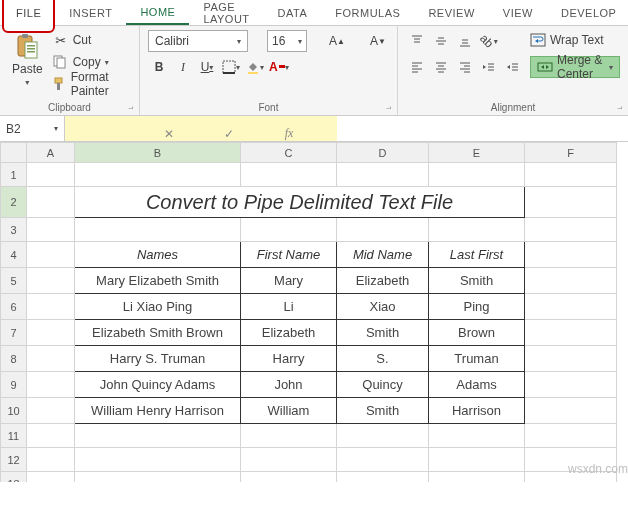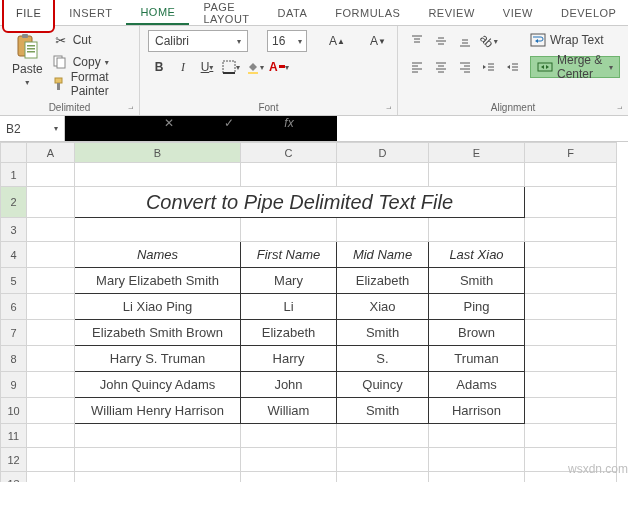--- a/index.html
+++ b/index.html
@@ -101,30 +101,30 @@
   .u{text-decoration:underline;}
   .align-group{display:flex;flex-direction:column;gap:4px;}
   .align-row{display:flex;gap:2px;}
   .merge-btn{
     display:flex;align-items:center;gap:4px;
     background:#9fd39f;border:1px solid #6eb36e;
     padding:2px 6px;cursor:pointer;height:22px;
   }
   
   .formula-bar{
-    display:flex;align-items:flex-start;height:26px;
-    border-bottom:1px solid #ccc;background:#000000;gap:36px;
+    display:flex;align-items:flex-end;height:26px;
+    border-bottom:1px solid #ccc;background:#fef9c3;gap:36px;
   }
   .name-box{
     width:65px;height:100%;border-right:1px solid #ccc;
     display:flex;align-items:center;padding:0 6px;font-size:12px;
     justify-content:space-between;background:#fff;
   }
   .fb-btn{width:24px;text-align:center;color:#888;cursor:pointer;}
-  .fx{font-style:italic;}
+  .fx{font-style:italic;font-family:Liberation Serif, serif;}
   .formula-input{
     flex:1;height:100%;border:none;outline:none;padding:0 6px;
     font-size:12px;background:#fff;
   }
   
   .grid-area{height:340px;overflow:auto;position:relative;}
   .sheet{border-collapse:collapse;table-layout:fixed;}
   .sheet th, .sheet td{
     border:1px solid #d4d4d4;padding:0;font-weight:normal;
     background:#fff;
@@ -215,21 +215,21 @@
           <span class="icon">
             <svg width="14" height="14" viewBox="0 0 14 14">
                 <rect x="2" y="1" width="7" height="5" fill="#e8c36a" stroke="#b5923a"></rect>
                 <rect x="4" y="6" width="3" height="7" fill="#888"></rect>
               </svg>
           </span>
           <span>Format Painter</span>
         </div>
       </div>
     </div>
-    <div class="group-label">Delimited</div>
+    <div class="group-label">Clipboard</div>
   </div>
 
   <div class="group">
     <div class="font-controls">
       <div class="font-top">
         <div class="font-name">
           <span>Calibri</span>
           <span class="dd">▾</span>
         </div>
         <div class="font-size">
@@ -437,21 +437,21 @@
           <td class="hdr-cell">
             <div class="cell center">Names</div>
           </td>
           <td class="hdr-cell">
             <div class="cell center">First Name</div>
           </td>
           <td class="hdr-cell">
             <div class="cell center">Mid Name</div>
           </td>
           <td class="hdr-cell">
-            <div class="cell center">Last Xiao</div>
+            <div class="cell center">Last First</div>
           </td>
           <td></td>
         </tr>
         <tr>
           <th>5</th>
           <td></td>
           <td class="data-cell">
             <div class="cell center">Mary Elizabeth Smith</div>
           </td>
           <td class="data-cell">

